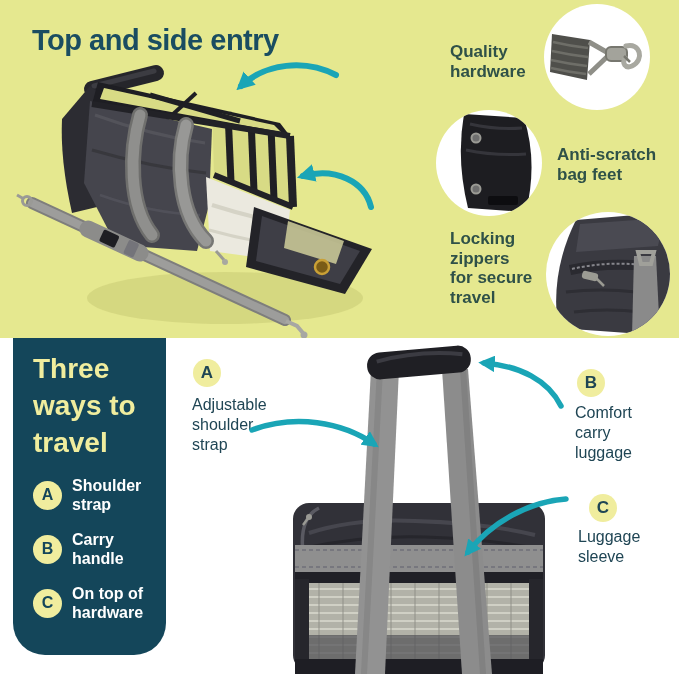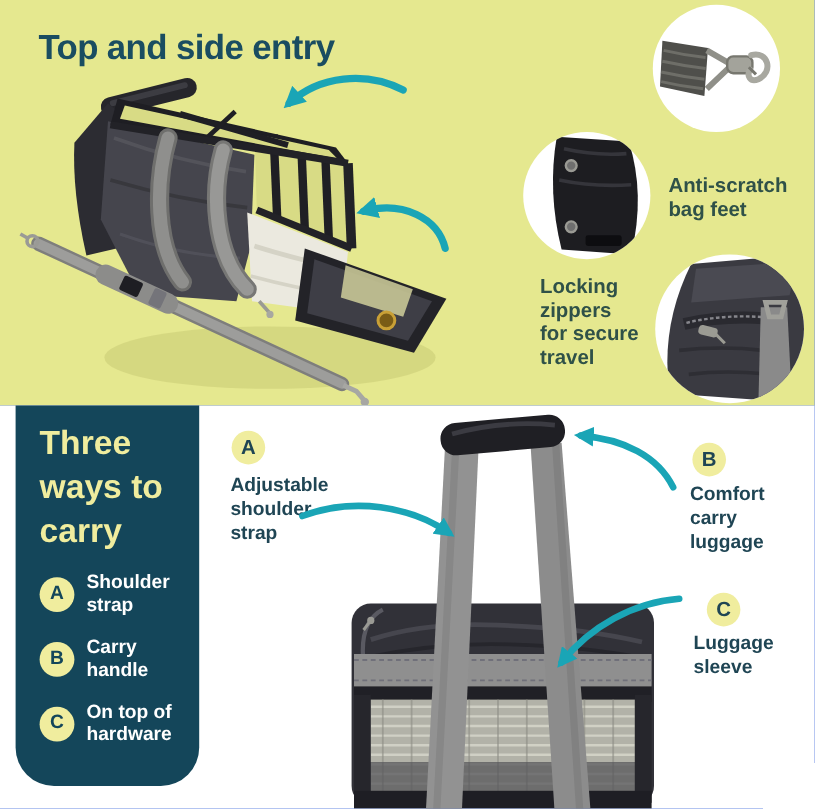--- a/index.html
+++ b/index.html
@@ -1,17 +1,17 @@
 <!DOCTYPE html>
 <html><head>
 <meta charset="utf-8">
 <style>
   html,body{margin:0;padding:0;background:#fff;}
   .canvas{position:relative;width:679px;height:674px;overflow:hidden;
-          font-family:"Liberation Sans",sans-serif;background:#1d4ed8;}
+          font-family:"Liberation Sans",sans-serif;background:#0c4a6e;}
   
   .top-section{position:absolute;left:0;top:0;width:679px;height:338px;background:#e5e88f;}
   .top-title{position:absolute;left:32px;top:24px;font-size:29px;font-weight:bold;
              color:#1a4d61;letter-spacing:-0.5px;white-space:nowrap;}
   .feature-label{position:absolute;font-size:17px;font-weight:bold;color:#2f5148;
                  line-height:1.16;white-space:pre-line;}
   .fl-1{left:450px;top:42px;}
   .fl-2{left:557px;top:145px;}
   .fl-3{left:450px;top:229px;}
   .photo-circle{position:absolute;border-radius:50%;background:#fff;overflow:hidden;}
@@ -28,21 +28,21 @@
   .panel-items{position:absolute;left:20px;top:138px;}
   .option-row{display:flex;align-items:center;gap:10px;margin-bottom:16px;}
   .letter-badge{width:29px;height:29px;border-radius:50%;background:#f0ed9e;color:#14465a;
                 font-weight:bold;font-size:16px;display:flex;align-items:center;
                 justify-content:center;flex:0 0 29px;}
   .option-label{font-size:16px;font-weight:bold;color:#ffffff;line-height:19px;white-space:pre-line;}
   .callout-badge{position:absolute;width:28px;height:28px;border-radius:50%;background:#f0ed9e;
                  color:#1f4554;font-weight:bold;font-size:17px;display:flex;align-items:center;
                  justify-content:center;}
   .cb-a{left:193px;top:21px;} .cb-b{left:577px;top:31px;} .cb-c{left:589px;top:156px;}
-  .callout-label{position:absolute;font-size:16px;font-weight:bold;color:#1f4554;
+  .callout-label{position:absolute;font-size:16px;font-weight:normal;color:#1f4554;
                  line-height:20px;white-space:pre-line;}
   .cl-a{left:192px;top:57px;} .cl-b{left:575px;top:65px;} .cl-c{left:578px;top:189px;}
   .bottom-bag{position:absolute;left:285px;top:5px;}
   .callout-arrows{position:absolute;left:0;top:0;pointer-events:none;}
 </style>
 </head>
 <body>
 
 <div class="canvas">
 
@@ -103,20 +103,22 @@
         <circle cx="304" cy="280" r="3.5" fill="#a7a7a3"></circle>
       </g>
       <g>
         <path d="M336,20 C305,4 266,8 241,31" stroke="#1aa5b6" stroke-width="6" fill="none" stroke-linecap="round" marker-end="url(#ah1)"></path>
       </g>
       <g>
         <path d="M371,152 C365,127 336,112 303,121" stroke="#1aa5b6" stroke-width="6" fill="none" stroke-linecap="round" marker-end="url(#ah1)"></path>
       </g>
     </svg>
 
+    <div class="feature-label fl-1">Quality
+hardware</div>
     <div class="photo-circle pc-1">
       <svg width="106" height="106" viewBox="0 0 106 106">
         <polygon points="8,30 46,36 43,76 6,68" fill="#4f4f4b"></polygon>
         <path d="M9,38 Q26,42 44,44 M8,47 Q26,51 44,53 M7,56 Q25,60 43,62 M7,64 Q24,68 42,70" stroke="#6e6e68" stroke-width="2.5" fill="none"></path>
         <path d="M45,38 L66,50 L45,70" fill="none" stroke="#8f8f88" stroke-width="5" stroke-linejoin="round"></path>
         <circle cx="66" cy="50" r="4" fill="#77776f"></circle>
         <rect x="62" y="43" width="21" height="14" rx="5" fill="#a3a39b" stroke="#77776f" stroke-width="2"></rect>
         <path d="M82,42 C96,38 101,56 88,62 C81,65 78,59 81,54" stroke="#a8a8a0" stroke-width="5" fill="none" stroke-linecap="round"></path>
         <path d="M86,58 L80,52" stroke="#77776f" stroke-width="2.5"></path>
       </svg>
@@ -151,21 +153,21 @@
         <path d="M92,40 L108,40 L105,52 L95,52 Z" fill="none" stroke="#a0a09a" stroke-width="4"></path>
       </svg>
     </div>
   </div>
 
   <div class="bottom-section">
 
     <div class="ways-panel">
       <div class="panel-title">Three
 ways to
-carry</div>
+travel</div>
       <div class="panel-items">
         <div class="option-row">
           <div class="letter-badge">A</div>
           <div class="option-label">Shoulder
 strap</div>
         </div>
         <div class="option-row">
           <div class="letter-badge">B</div>
           <div class="option-label">Carry
 handle</div>

